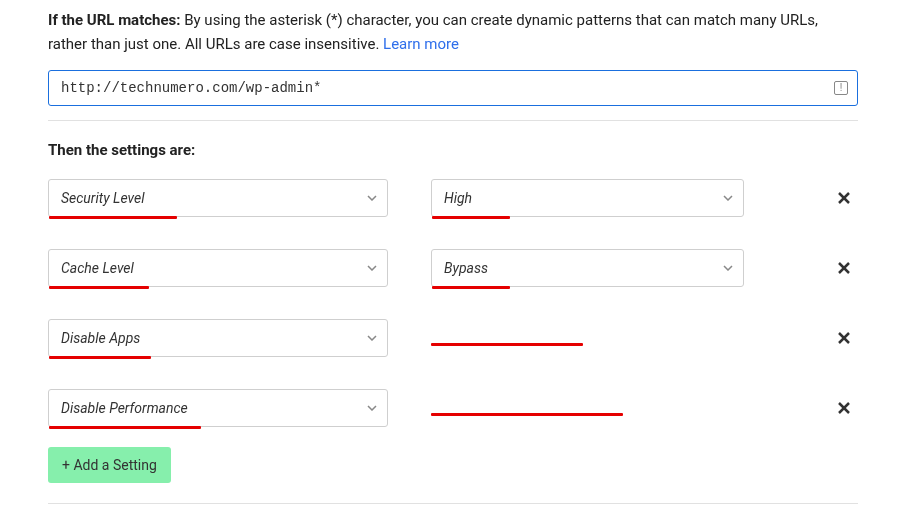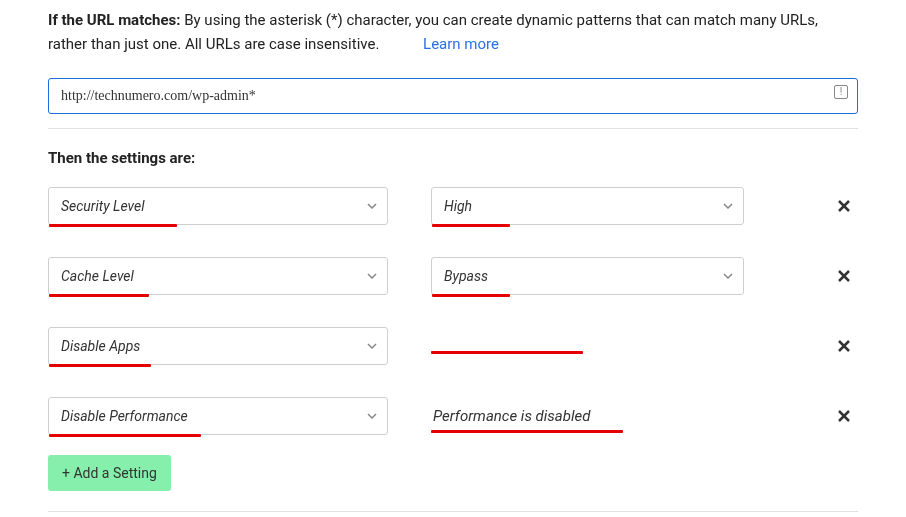--- a/index.html
+++ b/index.html
@@ -21,37 +21,35 @@
       color: #222;
     }
     .intro .bold-label {
       font-weight: 700;
       color: #222;
     }
     .intro .link {
       color: #2f6feb;
       text-decoration: none;
       cursor: pointer;
-      margin-left: 40px;
     }
     .url-input-wrap {
       position: relative;
       width: 100%;
       margin-bottom: 14px;
     }
     .url-input {
       width: 100%;
       border: 1px solid #1a6fde;
       border-radius: 3px;
       padding: 9px 34px 9px 12px;
       font-size: 14px;
       outline: none;
       color: #333;
-      font-family: Liberation Serif, serif;
-      margin-top: 8px;
+      font-family: Liberation Mono, monospace;
     }
     .input-end-icon {
       position: absolute;
       right: 10px;
       top: 50%;
       transform: translateY(-50%);
       width: 14px;
       height: 14px;
       border: 1px solid #888;
       border-radius: 2px;
@@ -293,21 +291,21 @@
       <div class="select-box">
         <span class="select-text">Disable Performance</span>
         <span class="chevron">
           <svg viewBox="0 0 10 6">
             <path d="M1 1 L5 5 L9 1" fill="none" stroke="#888" stroke-width="1.5"></path>
           </svg>
         </span>
         <span class="underline" style="width: 152px;"></span>
       </div>
       <div class="value-col">
-        <div class="static-value"><span>Performance is disabled</span><span class="underline" style="width: 192px;"></span></div>
+        <div class="static-value"><span class="underline" style="width: 192px;"></span></div>
       </div>
       <div class="remove-btn">
         <svg viewBox="0 0 14 14">
           <line x1="2" y1="2" x2="12" y2="12"></line>
           <line x1="12" y1="2" x2="2" y2="12"></line>
         </svg>
       </div>
     </div>
   </div>
 

